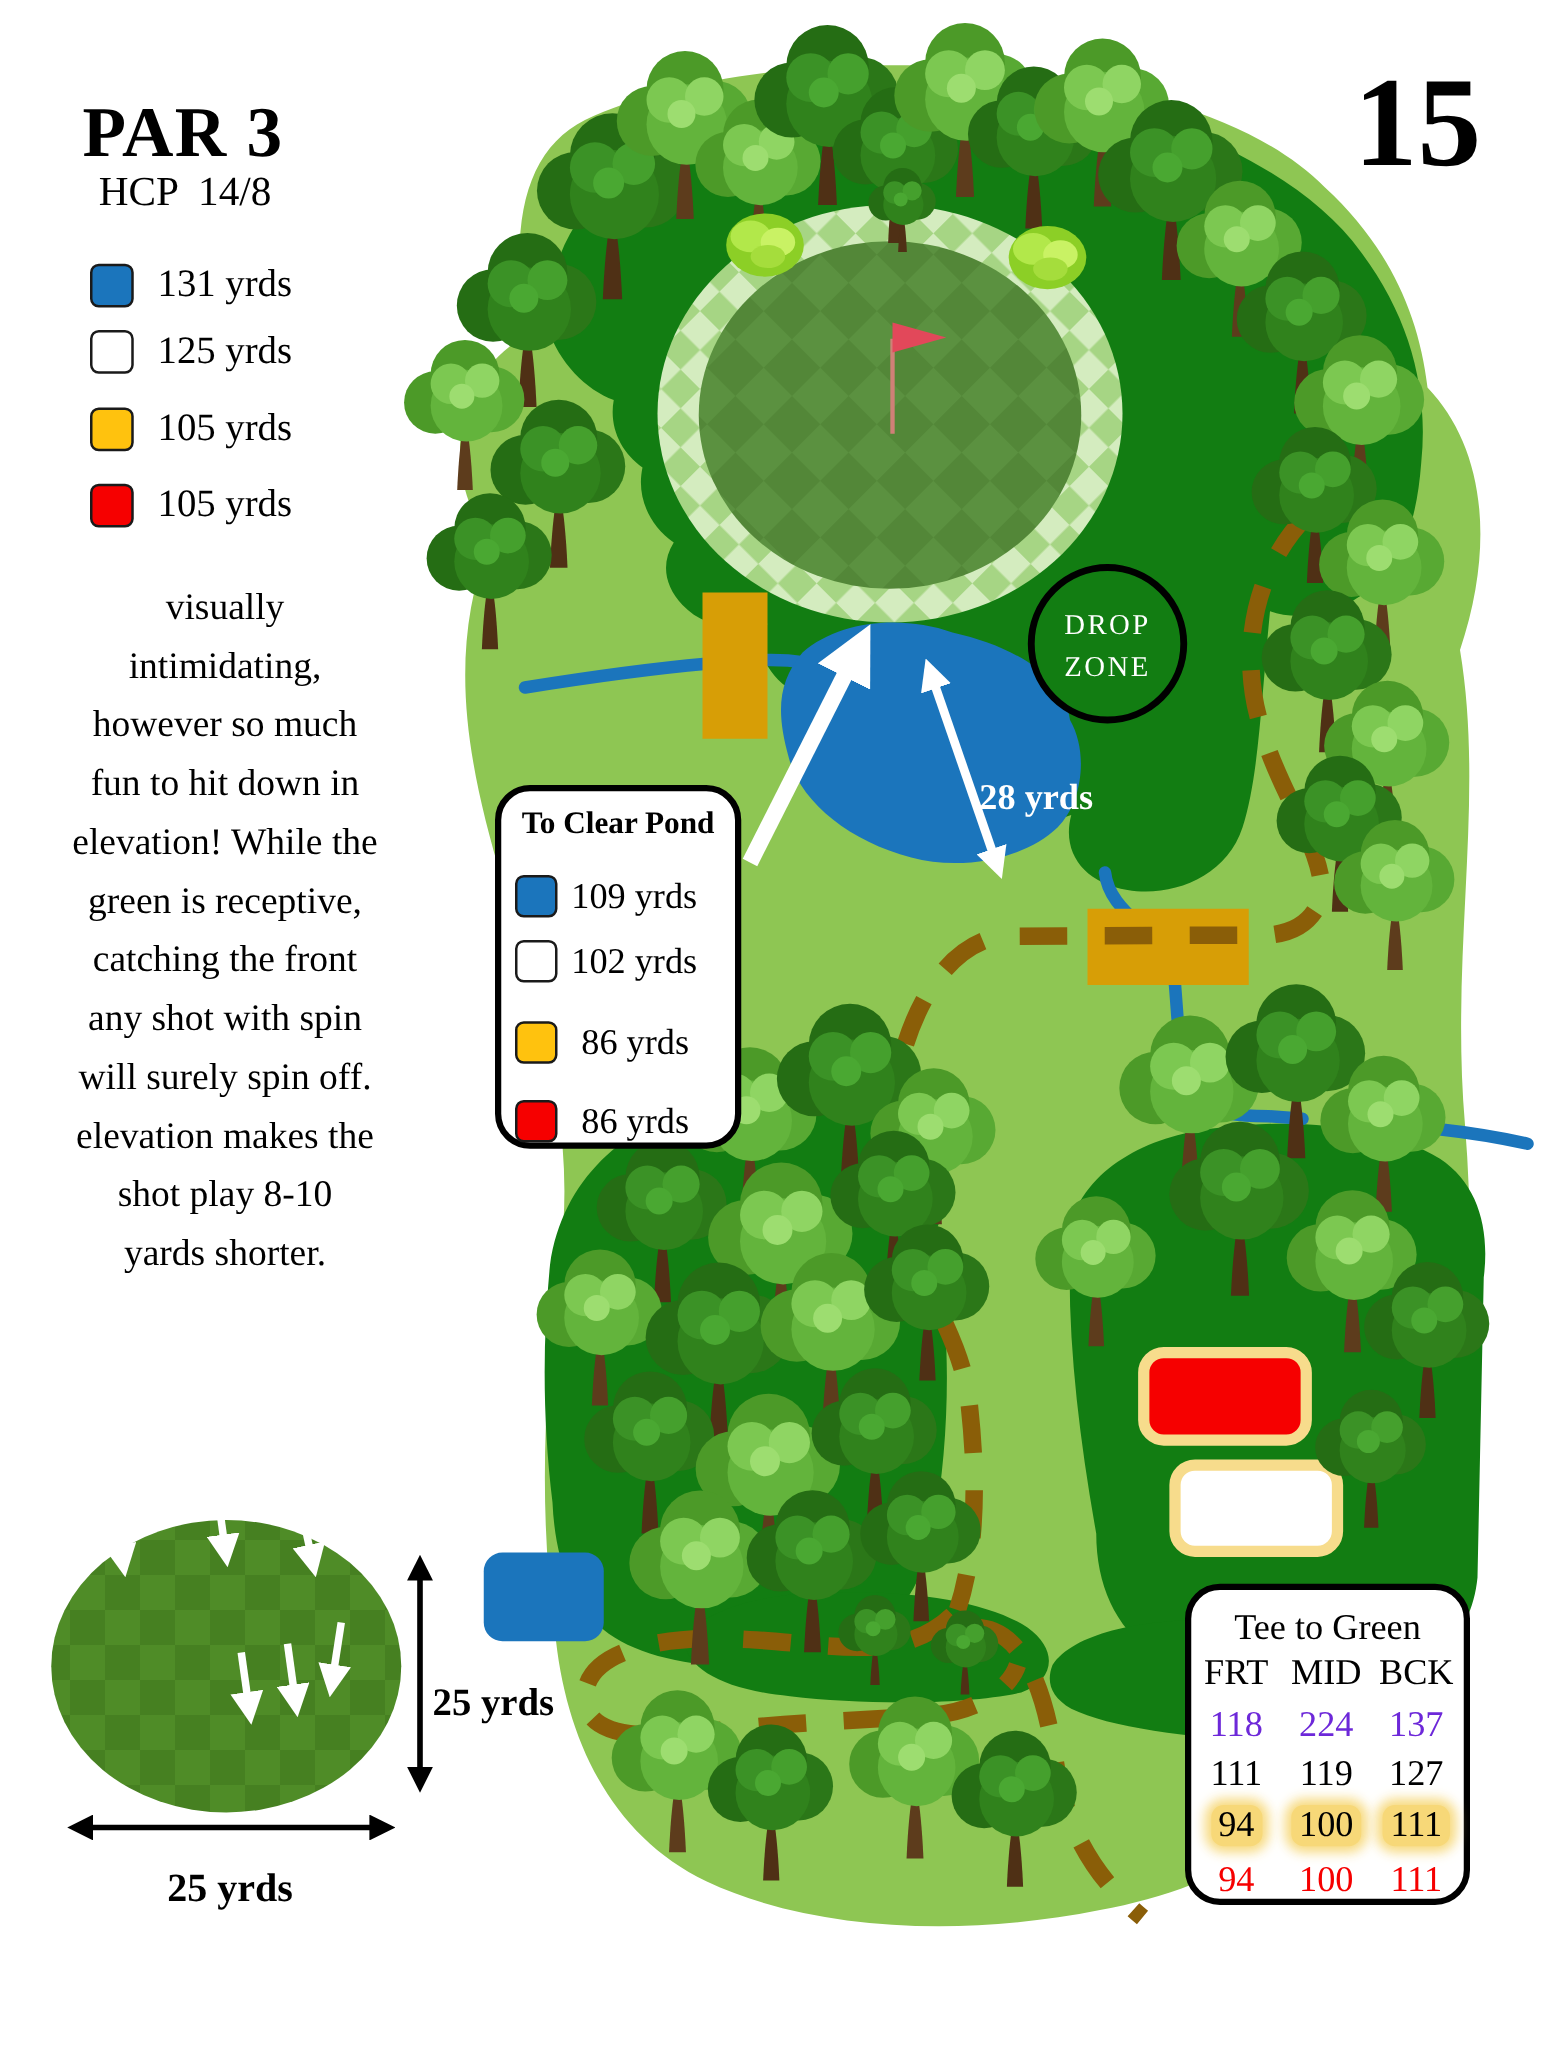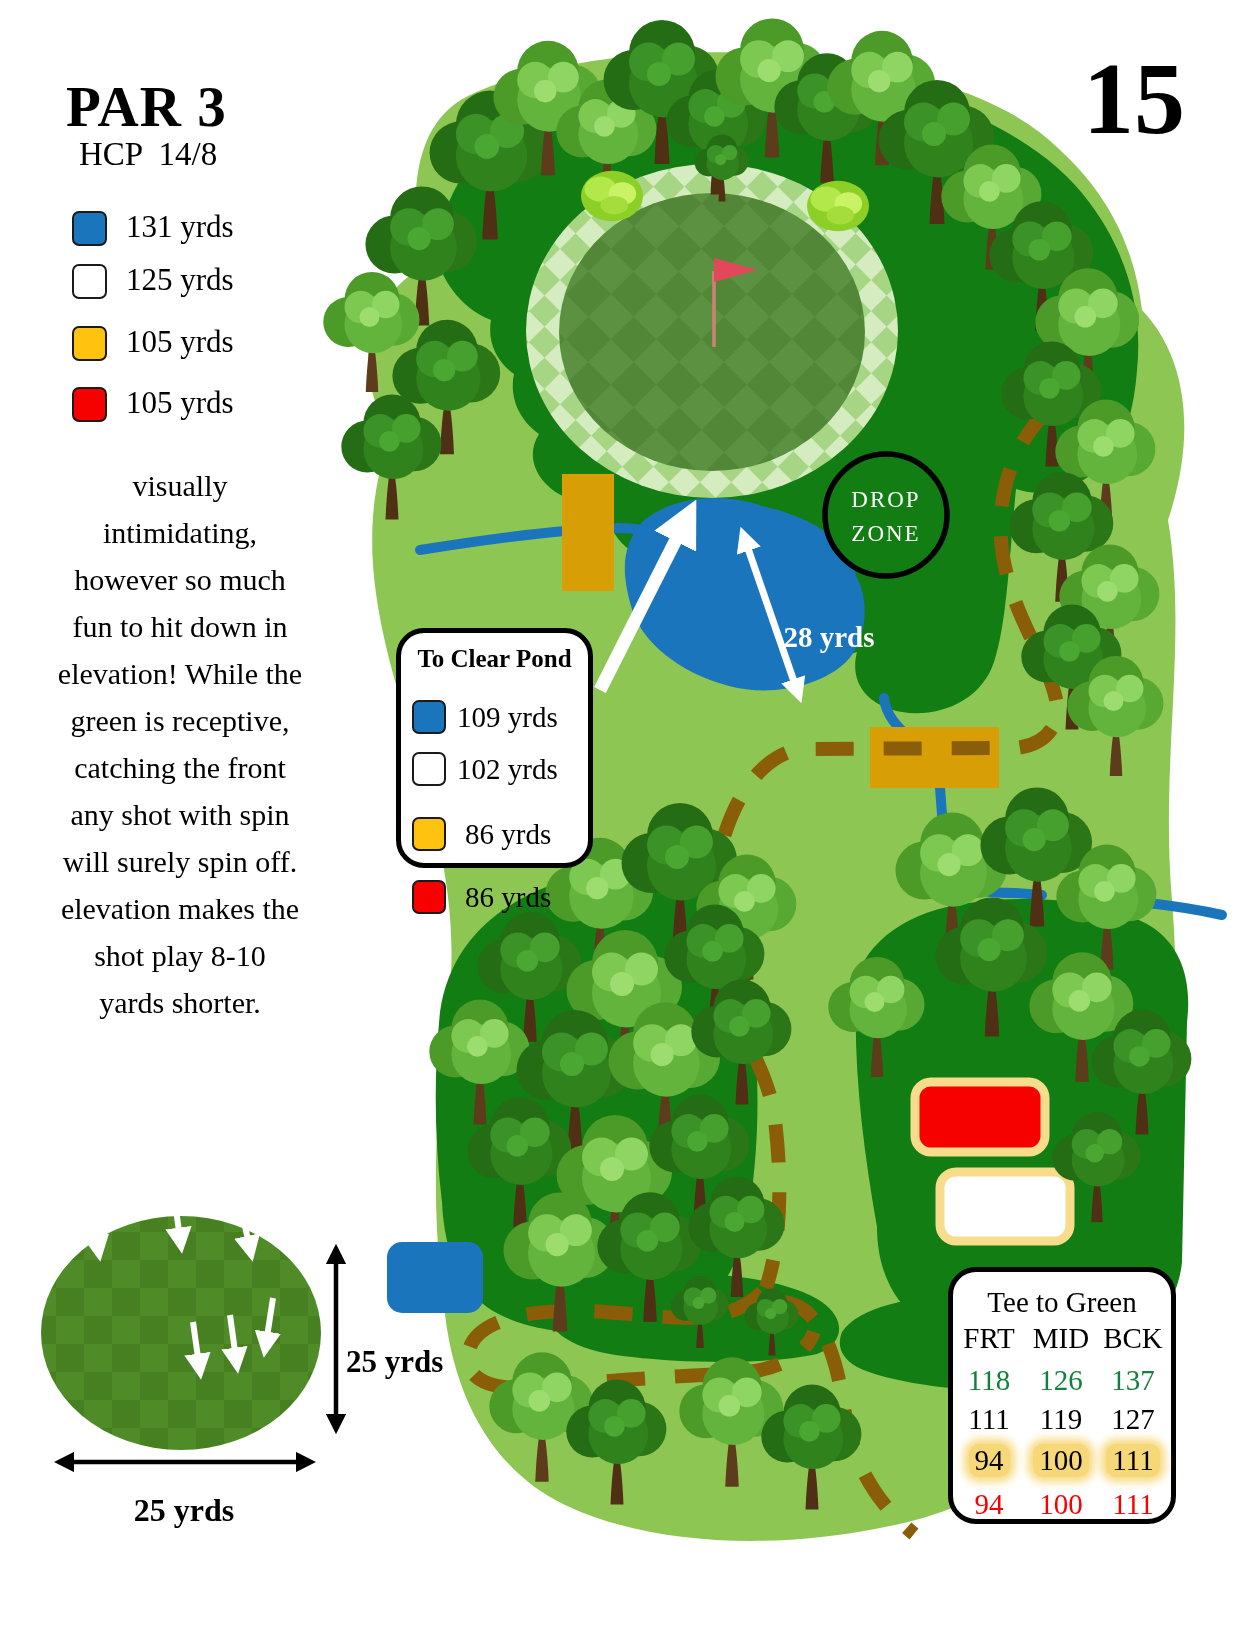--- a/index.html
+++ b/index.html
@@ -13,30 +13,30 @@
   .chip{width:31px;height:31px;border-radius:7px;border:2px solid #1a1a1a;display:inline-block;}
   .chip-blue{background:#1B75BC;}
   .chip-white{background:#FFFFFF;}
   .chip-gold{background:#FFC20E;}
   .chip-red{background:#F60000;}
   .legend-label{position:absolute;left:54px;top:-2px;font-size:31px;white-space:nowrap;}
   .desc{left:12px;top:462px;width:336px;text-align:center;font-size:30px;line-height:47px;}
   .hole-number{right:66px;top:48px;font-size:102px;font-weight:bold;line-height:1;text-align:center;}
   
   .panel-box{background:#fff;border:5px solid #000;border-radius:28px;box-sizing:border-box;}
-  .cp-box{left:396px;top:628px;width:197px;height:240px;}
+  .cp-box{left:396px;top:628px;width:197px;height:291px;}
   .cp-title{left:0;top:12px;width:100%;text-align:center;font-size:25px;font-weight:bold;}
   .cp-chip{left:11px;width:30px;height:30px;}
   .cp-label{left:56px;font-size:29px;white-space:nowrap;}
   .ttg-box{left:948px;top:1267px;width:228px;height:257px;}
   .ttg-title{left:0;top:14px;width:100%;text-align:center;font-size:29px;}
   .ttg-row{left:0;width:100%;height:34px;}
   .ttg-cell{position:absolute;width:68px;text-align:center;font-size:29px;}
   .c0{left:2px;} .c1{left:74px;} .c2{left:146px;}
-  .row-blue{color:#15803d;} .row-black{color:#000;} .row-red{color:#F60000;}
+  .row-blue{color:#6d28d9;} .row-black{color:#000;} .row-red{color:#F60000;}
   .hl{display:inline-block;background:#F7D878;border-radius:10px;padding:0 6px;
       box-shadow:0 0 9px 5px rgba(247,216,120,0.95);}
 </style>
 </head>
 <body>
 
 <svg class="abs" style="left:0;top:0" width="1251" height="1647" viewBox="0 0 1251 1647">
   <defs>
     <pattern id="fringePat" width="44" height="44" patternUnits="userSpaceOnUse" patternTransform="rotate(45)">
       <rect width="44" height="44" fill="#A6D584"></rect>
@@ -284,21 +284,21 @@
 
 <div class="abs panel-box ttg-box">
   <div class="abs ttg-title">Tee to Green</div>
   <div class="abs ttg-row" style="top:50px">
     <span class="ttg-cell c0">FRT</span>
     <span class="ttg-cell c1">MID</span>
     <span class="ttg-cell c2">BCK</span>
   </div>
   <div class="abs ttg-row row-blue" style="top:92px">
     <span class="ttg-cell c0">118</span>
-    <span class="ttg-cell c1">126</span>
+    <span class="ttg-cell c1">224</span>
     <span class="ttg-cell c2">137</span>
   </div>
   <div class="abs ttg-row row-black" style="top:131px">
     <span class="ttg-cell c0">111</span>
     <span class="ttg-cell c1">119</span>
     <span class="ttg-cell c2">127</span>
   </div>
   <div class="abs ttg-row row-black" style="top:172px">
     <span class="ttg-cell c0"><span class="hl">94</span></span>
     <span class="ttg-cell c1"><span class="hl">100</span></span>

